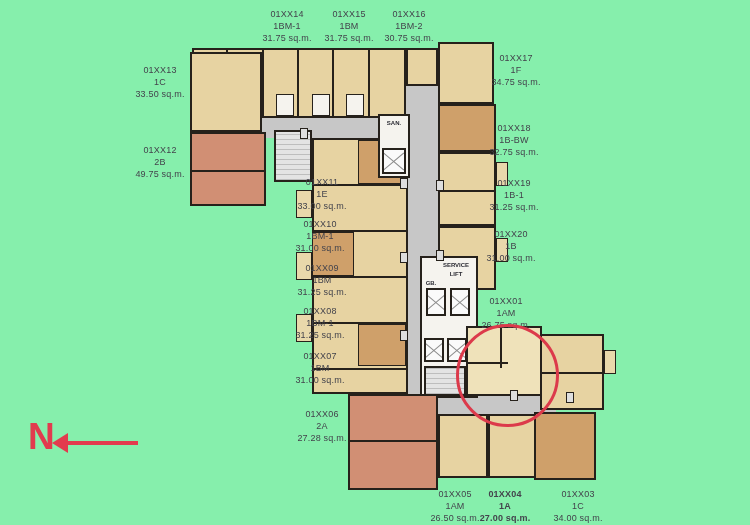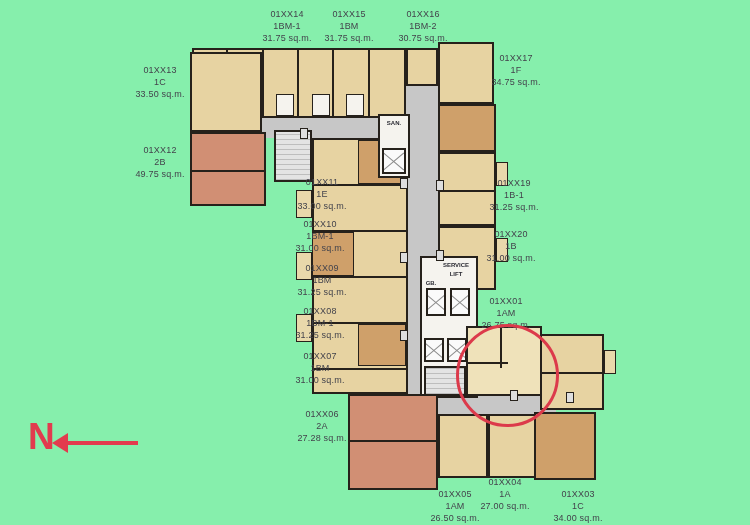--- a/index.html
+++ b/index.html
@@ -124,35 +124,40 @@
   <div class="ulabel" style="left:242px;top:8px;">
     <div>01XX14</div>
     <div>1BM-1</div>
     <div>31.75 sq.m.</div>
   </div>
   <div class="ulabel" style="left:304px;top:8px;">
     <div>01XX15</div>
     <div>1BM</div>
     <div>31.75 sq.m.</div>
   </div>
-  <div class="ulabel" style="left:378px;top:8px;">
+  <div class="ulabel" style="left:364px;top:8px;">
     <div>01XX16</div>
     <div>1BM-2</div>
     <div>30.75 sq.m.</div>
   </div>
   <div class="ulabel" style="left:471px;top:52px;">
     <div>01XX17</div>
     <div>1F</div>
     <div>34.75 sq.m.</div>
   </div>
   <div class="ulabel" style="left:115px;top:64px;">
     <div>01XX13</div>
     <div>1C</div>
     <div>33.50 sq.m.</div>
   </div>
+  <div class="ulabel" style="left:469px;top:122px;">
+    <div>01XX18</div>
+    <div>1B-BW</div>
+    <div>32.75 sq.m.</div>
+  </div>
   <div class="ulabel" style="left:115px;top:144px;">
     <div>01XX12</div>
     <div>2B</div>
     <div>49.75 sq.m.</div>
   </div>
   <div class="ulabel" style="left:277px;top:176px;">
     <div>01XX11</div>
     <div>1E</div>
     <div>33.00 sq.m.</div>
   </div>
@@ -194,21 +199,21 @@
   <div class="ulabel" style="left:277px;top:408px;">
     <div>01XX06</div>
     <div>2A</div>
     <div>27.28 sq.m.</div>
   </div>
   <div class="ulabel" style="left:410px;top:488px;">
     <div>01XX05</div>
     <div>1AM</div>
     <div>26.50 sq.m.</div>
   </div>
-  <div class="ulabel" style="left:460px;top:476px;">
+  <div class="ulabel" style="left:460px;top:488px;font-weight:bold;">
     <div>01XX04</div>
     <div>1A</div>
     <div>27.00 sq.m.</div>
   </div>
   <div class="ulabel" style="left:533px;top:488px;">
     <div>01XX03</div>
     <div>1C</div>
     <div>34.00 sq.m.</div>
   </div>
 

